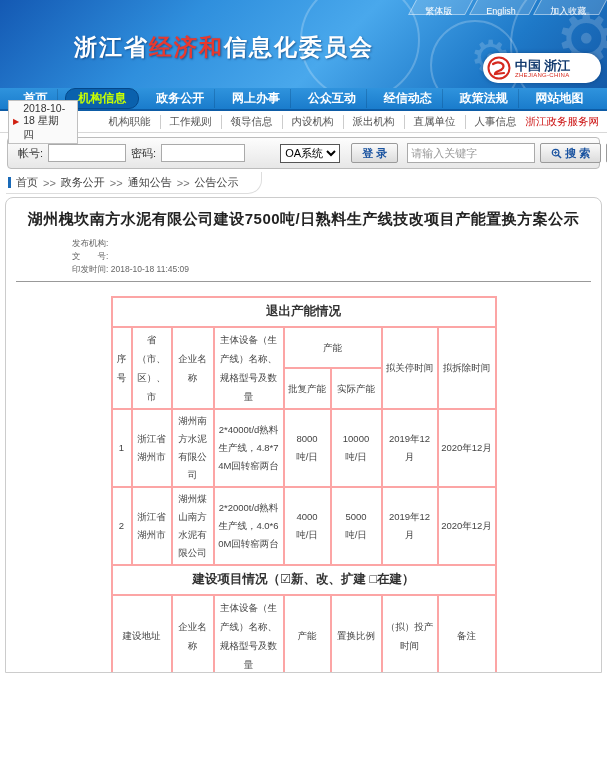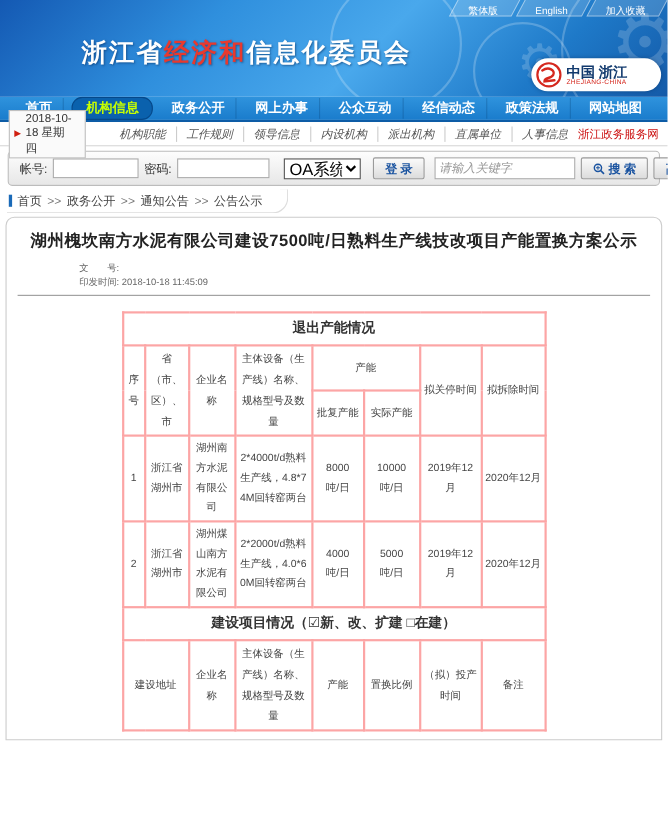--- a/index.html
+++ b/index.html
@@ -38,33 +38,33 @@
   .nav-item.active { background:#0a61ad; border:1px solid #05488a; border-radius:10px;
     color:#c8ff00; padding:1px 12px; }
 
   
   .subnav { height:22px; background:#fff; border-bottom:1px solid #d8d8d8; display:flex;
     align-items:center; padding:0 8px; font-size:10.5px; color:#555; }
   .date-box { border:1px solid #c0c0c0; background:#fafafa; padding:1px 8px 1px 4px; display:flex;
     align-items:center; gap:4px; color:#333; }
   .date-arrow { color:#d01f10; font-size:8px; }
   .subnav-links { display:flex; margin-left:22px; }
-  .subnav-link { padding:0 9px; border-right:1px solid #ccc; color:#555; text-decoration:none; white-space:nowrap;font-style:italic; }
+  .subnav-link { padding:0 9px; border-right:1px solid #ccc; color:#555; text-decoration:none; white-space:nowrap; }
   .subnav-link:last-child { border-right:none; }
   .subnav-right { margin-left:auto; color:#cc1111; text-decoration:none; white-space:nowrap; }
 
   
   .loginbar { margin:4px 7px 0 7px; height:30px; border:1px solid #bcbcbc; border-radius:4px;
     background:linear-gradient(#fdfdfd,#e7e7e7); display:flex; align-items:center; padding:15px 10px; gap:5px;
     font-size:11px; color:#333; }
   .loginbar label { white-space:nowrap; }
-  .inp { height:18px; border:1px solid #aaa; background:#fff; font-size:11px; padding:0 3px;font-style:italic; }
+  .inp { height:18px; border:1px solid #aaa; background:#fff; font-size:11px; padding:0 3px; }
   .inp.account { width:78px; }
   .inp.password { width:84px; margin-right:8px; }
-  .sel { height:19px; width:70px; font-size:15px; border:1px solid #555; background:#fff; margin-right:6px; }
+  .sel { height:19px; width:70px; font-size:11px; border:1px solid #555; background:#fff; margin-right:6px;margin-left:22px; }
   .btn { height:20px; border:1px solid #9a9a9a; border-radius:2px; background:linear-gradient(#fafafa,#dcdcdc);
     color:#1a53a0; font-weight:bold; font-size:11px; padding:0 10px; cursor:pointer; white-space:nowrap;
     display:flex; align-items:center; gap:3px; }
   .inp.keyword { width:128px; height:20px; margin-left:4px; }
   .inp.keyword::placeholder { color:#999; }
 
   
   .breadcrumb { margin:3px 0 0 6px; display:inline-flex; align-items:center; gap:5px; font-size:11px;
     color:#444; border:1px solid #ddd; border-top:none; border-left:none; border-radius:0 0 14px 0;
     padding:3px 22px 3px 2px; }
@@ -193,20 +193,21 @@
     <a class="bc-item" href="#">通知公告</a>
     <span class="bc-sep">&gt;&gt;</span>
     <a class="bc-item" href="#">公告公示</a>
   </div>
 
   
   <div class="content">
     <div class="art-title">湖州槐坎南方水泥有限公司建设7500吨/日熟料生产线技改项目产能置换方案公示</div>
 
     <div class="art-meta">
+      <div class="meta-row"><span>发布机构:</span> <span></span></div>
       <div class="meta-row"><span>文　　号:</span> <span></span></div>
       <div class="meta-row"><span>印发时间:</span> <span>2018-10-18 11:45:09</span></div>
     </div>
 
     <hr class="art-hr">
 
 
     <table class="cap">
       <colgroup>
         <col style="width:20px">

